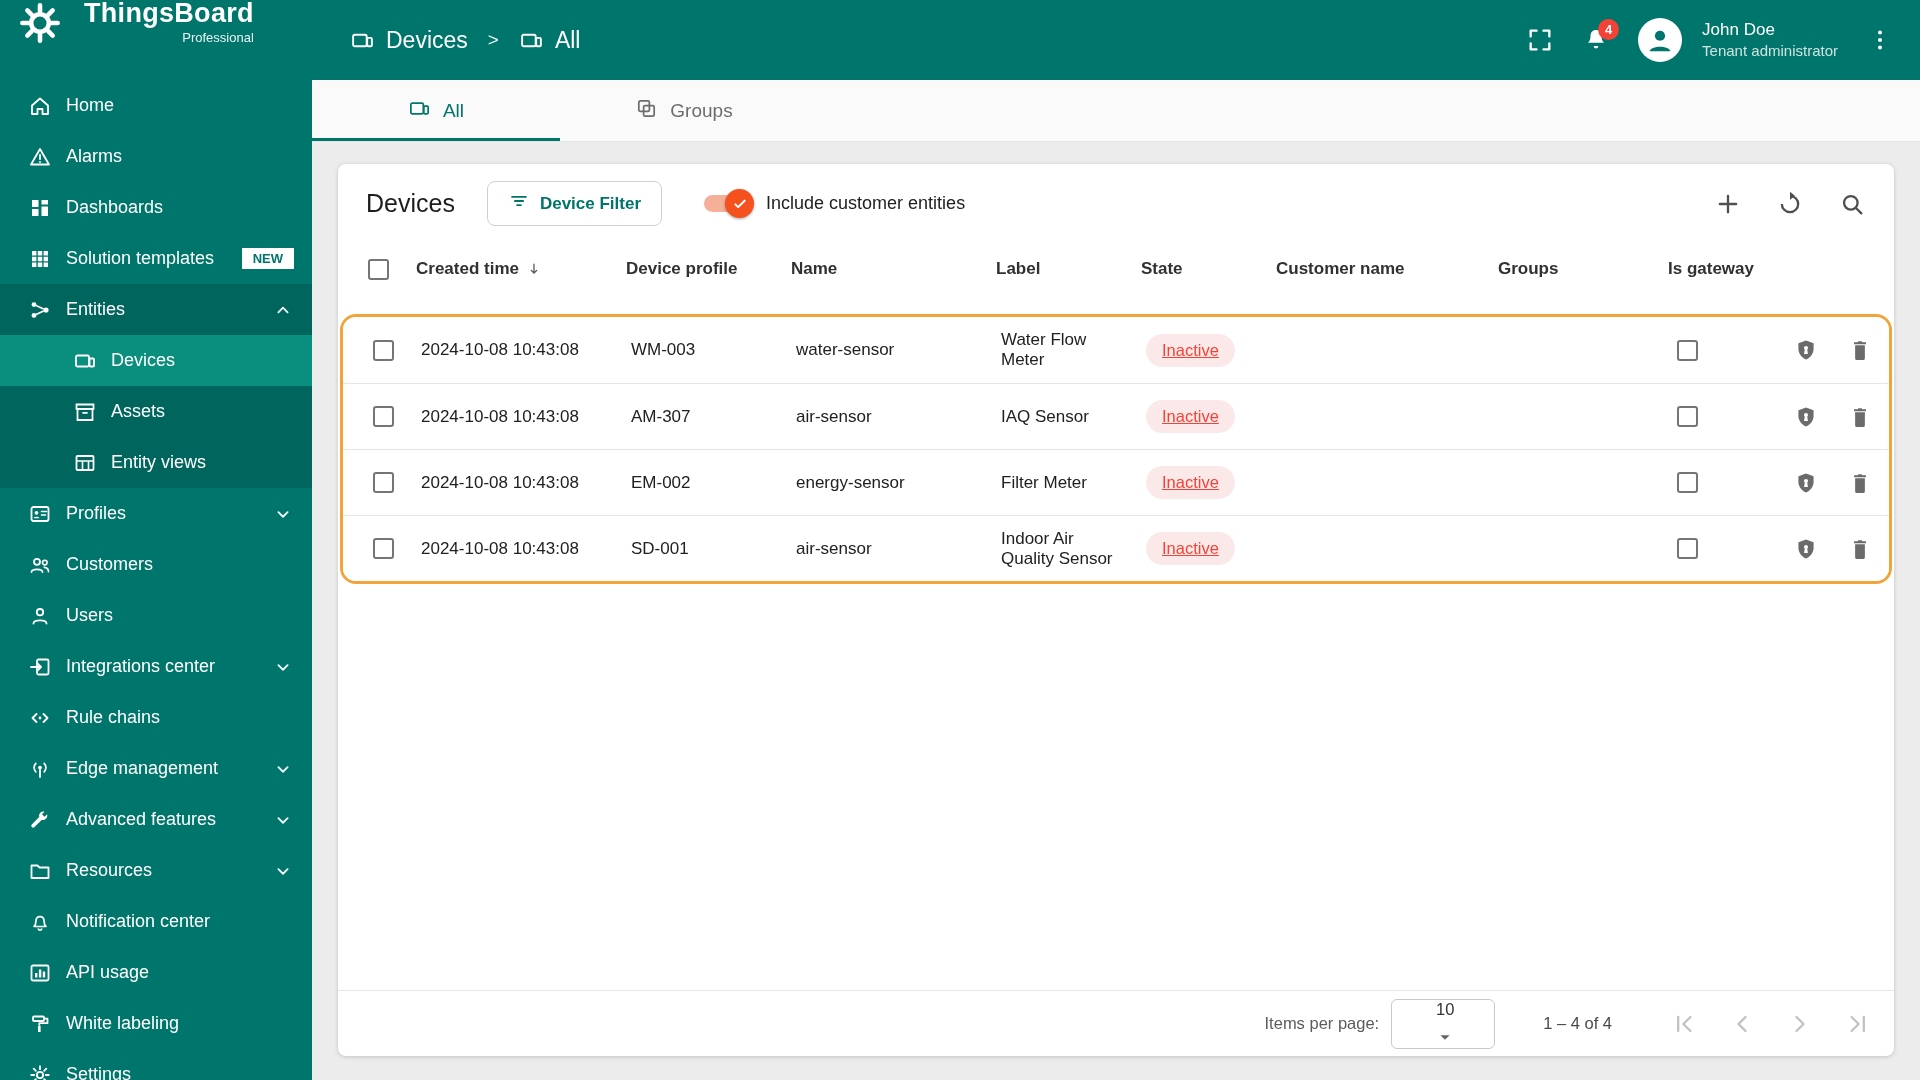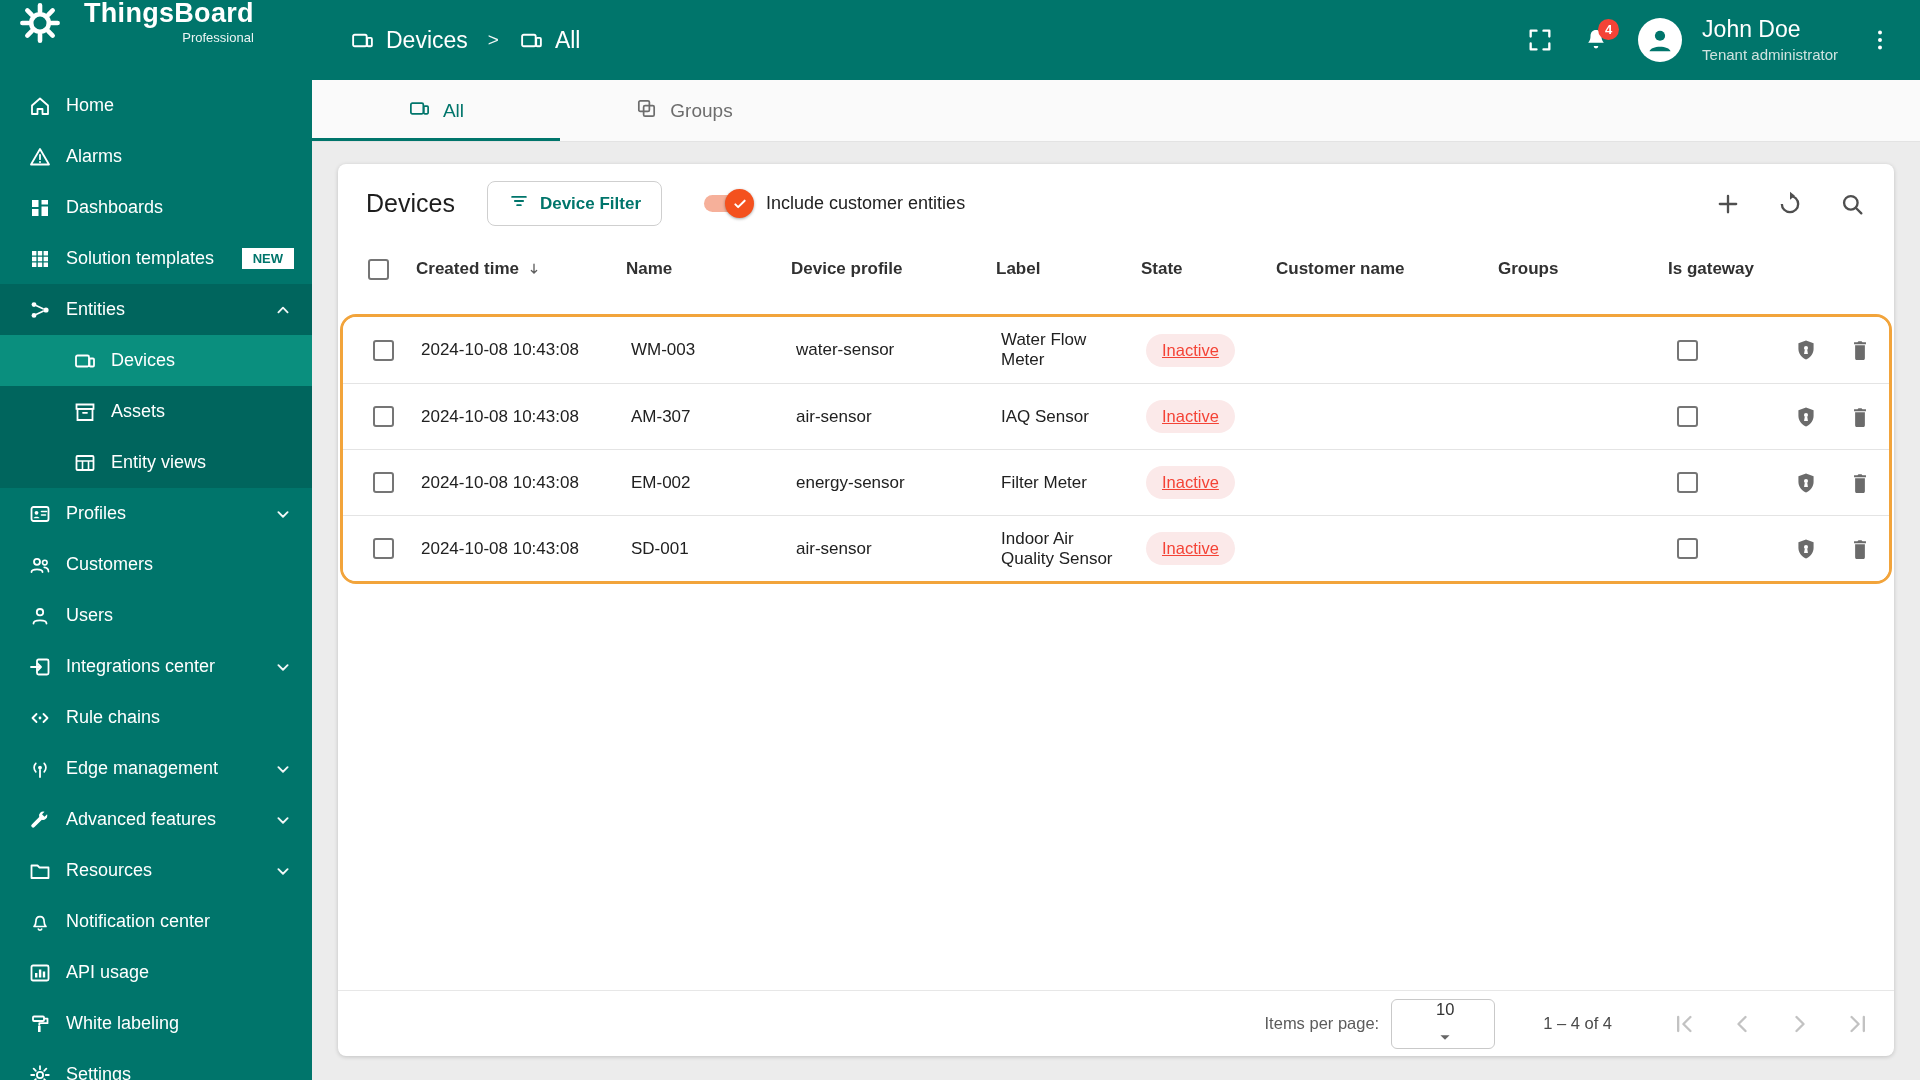--- a/index.html
+++ b/index.html
@@ -42,21 +42,21 @@
   .top-icon { width:28px; height:28px; cursor:pointer; }
   .top-icon svg { width:28px; height:28px; display:block; }
   .bell-wrap { position:relative; }
   .bell-badge { position:absolute; top:-7px; right:-9px; min-width:21px; height:21px;
     background:#F44336; border-radius:11px; color:#fff; font-size:13px; font-weight:700;
     display:flex; align-items:center; justify-content:center; padding:0 5px; }
   .avatar { width:44px; height:44px; border-radius:50%; background:#fff;
     display:flex; align-items:center; justify-content:center; cursor:pointer; }
   .avatar svg { width:34px; height:34px; }
   .user-block { line-height:1.3; margin-left:-8px; }
-  .user-name { font-size:23px; }
+  .user-name { font-size:17px; }
   .user-role { font-size:15px; color:#cfe3e0; }
 
   
   .tabbar { height:62px; flex-shrink:0; background:#fafafa; border-bottom:1px solid #e3e3e3; display:flex; }
   .tab { width:248px; display:flex; align-items:center; justify-content:center; gap:12px;
     font-size:19px; font-weight:500; color:#6d6d6d; position:relative; cursor:pointer; }
   .tab svg { width:23px; height:23px; }
   .tab.active { color:#00756B; }
   .tab.active::after { content:""; position:absolute; left:0; right:0; bottom:0; height:3px; background:#00756B; }
 
@@ -501,24 +501,24 @@
             </div>
           <div class="th">
             <span>Created time</span>
             <span class="sort-icon">
                 <svg viewBox="0 0 24 24">
                   <path d="M12 5.5v12M8.5 14 12 17.5 15.5 14" fill="none" stroke="currentColor" stroke-width="1.8" stroke-linecap="round" stroke-linejoin="round"></path>
                 </svg>
               </span>
           </div>
           <div class="th">
+              <span>Device profile</span>
+            </div>
+          <div class="th">
               <span>Name</span>
-            </div>
-          <div class="th">
-              <span>Device profile</span>
             </div>
           <div class="th">
               <span>Label</span>
             </div>
           <div class="th">
               <span>State</span>
             </div>
           <div class="th">
               <span>Customer name</span>
             </div>

